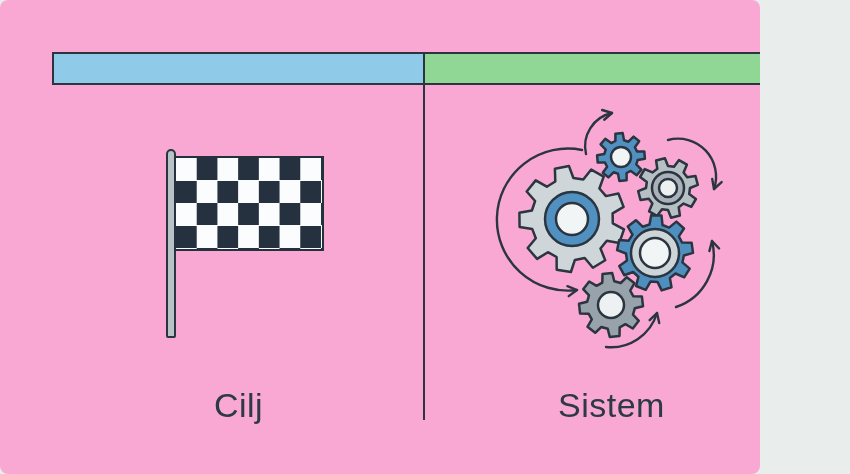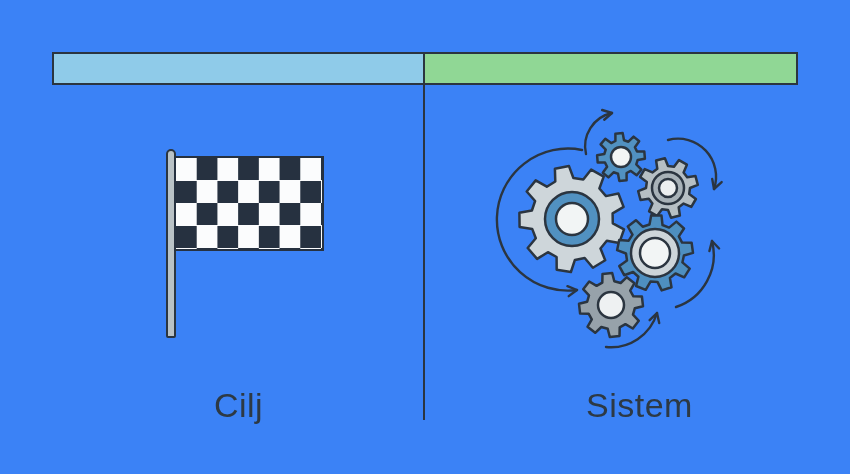--- a/index.html
+++ b/index.html
@@ -2,22 +2,22 @@
 <html><head>
 <meta charset="utf-8">
 <style>
   html,body{margin:0;padding:0;}
   body{
     width:850px;height:474px;
     font-family:"Liberation Sans","DejaVu Sans",sans-serif;
     background:#e9edec;
   }
   .stage{
-    position:relative;width:850px;height:474px;
-    background:#3b82f6;overflow:hidden;
+    position:relative;width:760px;height:474px;
+    background:#f9a8d4;overflow:hidden;border-radius:8px;
   }
   
   .bar-row{
     position:absolute;left:52px;top:52px;width:746px;height:33px;
     box-sizing:border-box;border:2px solid #2b3540;display:flex;
   }
   .bar{flex:1;height:100%;}
   .bar.blue{background:#8fcbe9;}
   .bar.green{background:#90d795;}
   
@@ -42,21 +42,21 @@
   .gears-svg{
     position:absolute;left:495px;top:103px;width:250px;height:250px;
   }
   
   .col-label{
     position:absolute;top:384px;width:373px;height:42px;
     text-align:center;font-size:34px;line-height:42px;
     color:#2d3944;letter-spacing:0.5px;
   }
   .col-label.left{left:52px;}
-  .col-label.right{left:425px;margin-left:28px;}
+  .col-label.right{left:425px;}
 </style>
 </head>
 <body>
 
 <div class="stage">
 
   <div class="bar-row">
     <div class="bar blue"></div>
     <div class="bar green"></div>
   </div>

